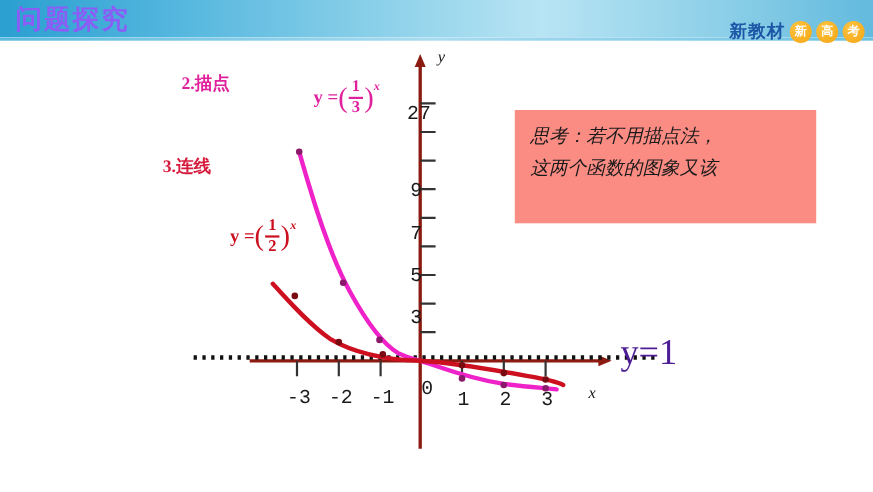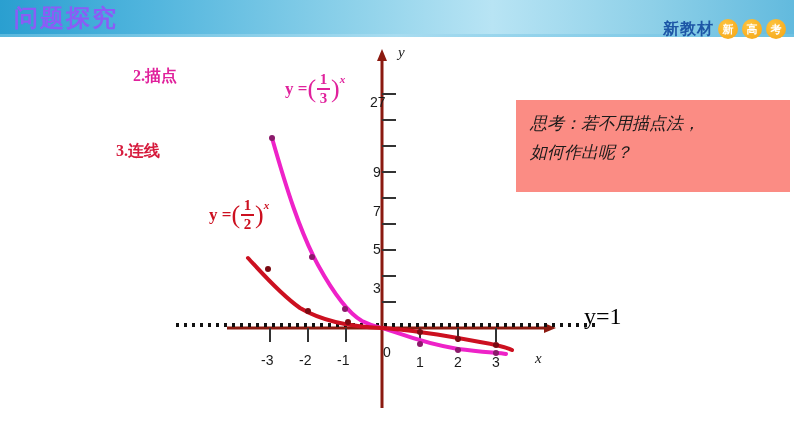--- a/index.html
+++ b/index.html
@@ -81,20 +81,21 @@
     line-height: 1;
   }
 
   
   .step-label {
     position: absolute;
     font-family: "Liberation Serif", serif;
     font-size: 16px;
     font-weight: bold;
     white-space: nowrap;
+    margin-left: 32px;
   }
   #step-plot-points { left: 133px; top: 66px; color: #e0219c; }
   #step-connect-lines { left: 116px; top: 141px; color: #d61a3c; }
 
   
   #graph-canvas {
     position: absolute;
     left: 0; top: 37px;
     width: 794px;
     height: 410px;
@@ -126,51 +127,50 @@
   .expo { font-size: 11px; font-style: italic; align-self: flex-start; margin-top: 1px; }
 
   #label-one-third { left: 285px; top: 72px; color: #e0219c; }
   #label-one-third .frac .bar { background: #e0219c; }
   #label-one-half { left: 209px; top: 198px; color: #cc1020; }
   #label-one-half .frac .bar { background: #cc1020; }
 
   
   .axis-text {
     position: absolute;
-    font-family: Liberation Sans, sans-serif;
-    font-size: 14px;
+    font-family: Liberation Mono, monospace;
+    font-size: 18px;
     color: #1a1a1a;
     white-space: nowrap;
   }
   .axis-name {
     position: absolute;
     font-family: "Liberation Serif", serif;
     font-size: 15px;
     font-style: italic;
     color: #1a1a1a;
   }
   #asymptote-label {
     position: absolute;
-    left: 584px; top: 303px;
-    font-family: "Liberation Serif", serif;
-    font-size: 24px;
-    color: #000000;
+    left: 564px; top: 303px;
+    font-family: "Liberation Serif", serif;
+    font-size: 33px;
+    color: #4c1d95;
     white-space: nowrap;
   }
 
   
   #question-box {
     position: absolute;
     left: 468px; top: 100px;
     width: 274px;
-    height: 92px;
+    height: 103px;
     background: #fb8c84;
     padding: 9px 0 0 14px;
     box-sizing: border-box;
-    margin-left: 48px;
   }
   #question-box .q-line {
     font-family: "Liberation Serif", serif;
     font-size: 17px;
     font-style: italic;
     color: #1a1a1a;
     line-height: 29px;
     white-space: nowrap;
   }
 </style>
@@ -285,14 +285,14 @@
 <div class="axis-text" style="left:492px; top:354px;">3</div>
 
 <div class="axis-text" style="left:383px; top:344px;">0</div>
 <div class="axis-name" style="left:398px; top:44px;">y</div>
 <div class="axis-name" style="left:535px; top:350px;">x</div>
 
 <div id="asymptote-label">y=1</div>
 
 <div id="question-box">
   <div class="q-line">思考：若不用描点法，</div>
-  <div class="q-line">如何作出呢？</div>
+  <div class="q-line">这两个函数的图象又该</div>
 </div>
 
 </body></html>

